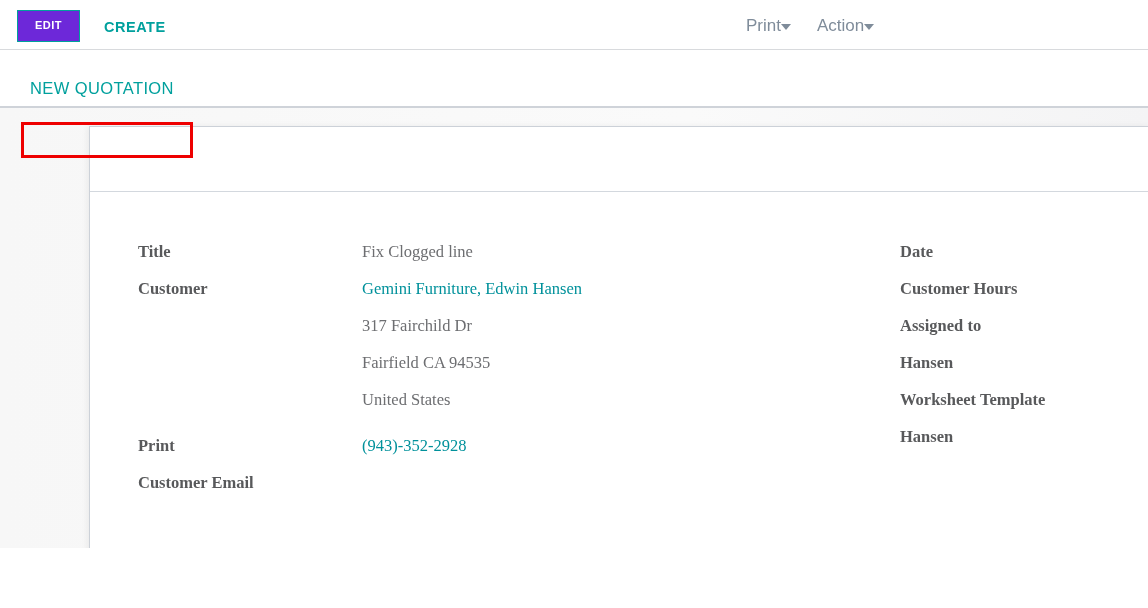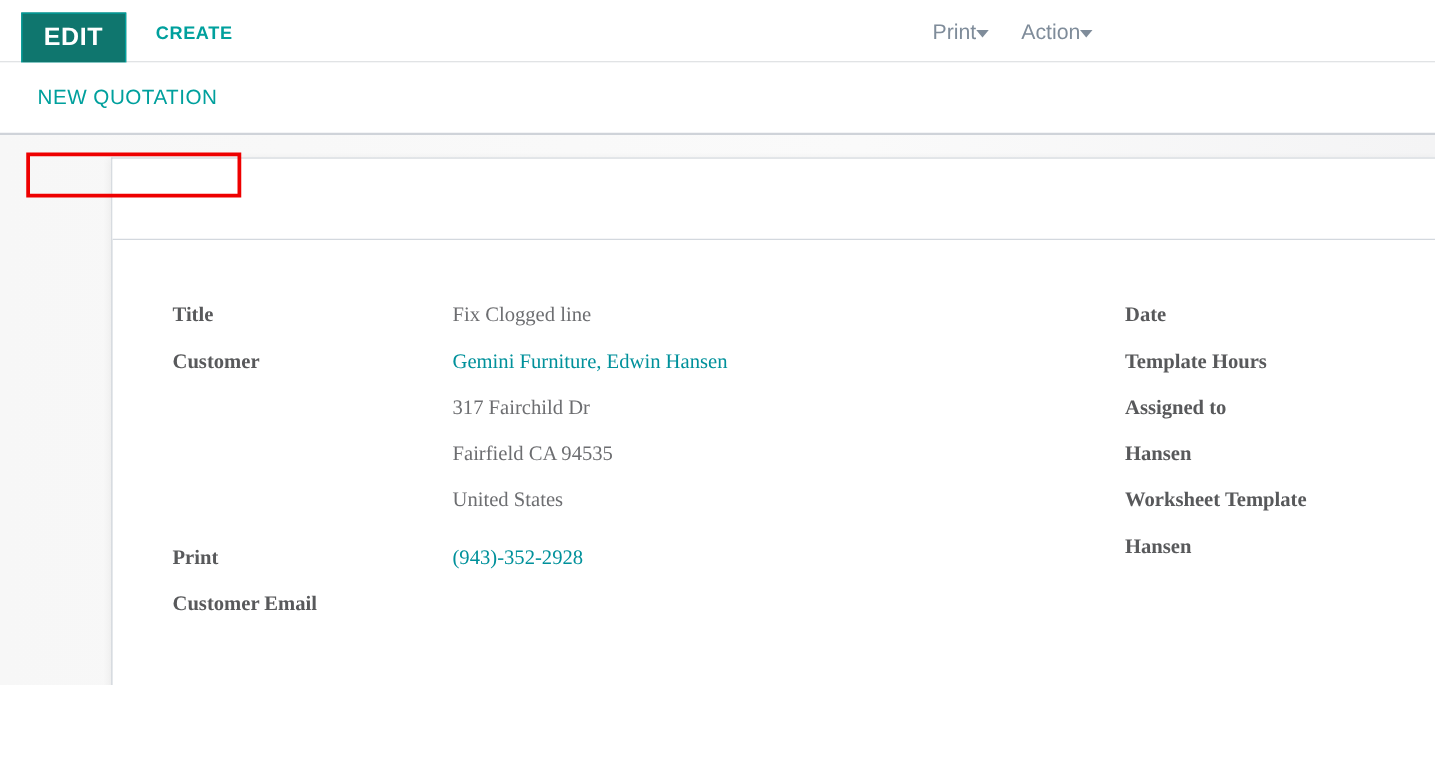--- a/index.html
+++ b/index.html
@@ -65,24 +65,24 @@
 
   .cp-buttons-row {
     position: relative;
     height: 49px;
     display: flex;
     align-items: flex-start;
     padding-top: 10px;
   }
 
   .btn-edit {
-    background: #0f766e;
+    background: #6d28d9;
     color: #ffffff;
     border: 1px solid #00a09d;
-    font-size: 20px;
+    font-size: 11px;
     font-weight: bold;
     letter-spacing: 0.5px;
     padding: 9px 17px 10px 17px;
     line-height: 1;
     cursor: pointer;
     border-radius: 0;
     font-family: "Liberation Sans", sans-serif;
   }
 
   .btn-create {
@@ -135,21 +135,21 @@
   .cp-divider {
     height: 1px;
     background: #d8dadd;
     width: 100%;
   }
 
   
   .cp-stat-row {
     height: 56px;
     display: flex;
-    align-items: center;
+    align-items: flex-end;
     padding-left: 21px;
     background: #ffffff;
     position: relative;
   }
 
   .btn-new-quotation {
     position: relative;
     background: transparent;
     border: none;
     color: #00a09d;
@@ -346,21 +346,21 @@
 
         </div>
 
         <div class="form-col form-col-right col-right">
 
           <div class="form-row">
             <div class="form-label">Date</div>
           </div>
 
           <div class="form-row">
-            <div class="form-label">Template Hours</div>
+            <div class="form-label">Customer Hours</div>
           </div>
 
           <div class="form-row">
             <div class="form-label">Assigned to</div>
           </div>
 
           <div class="form-row">
             <div class="form-label">Hansen</div>
           </div>
 

